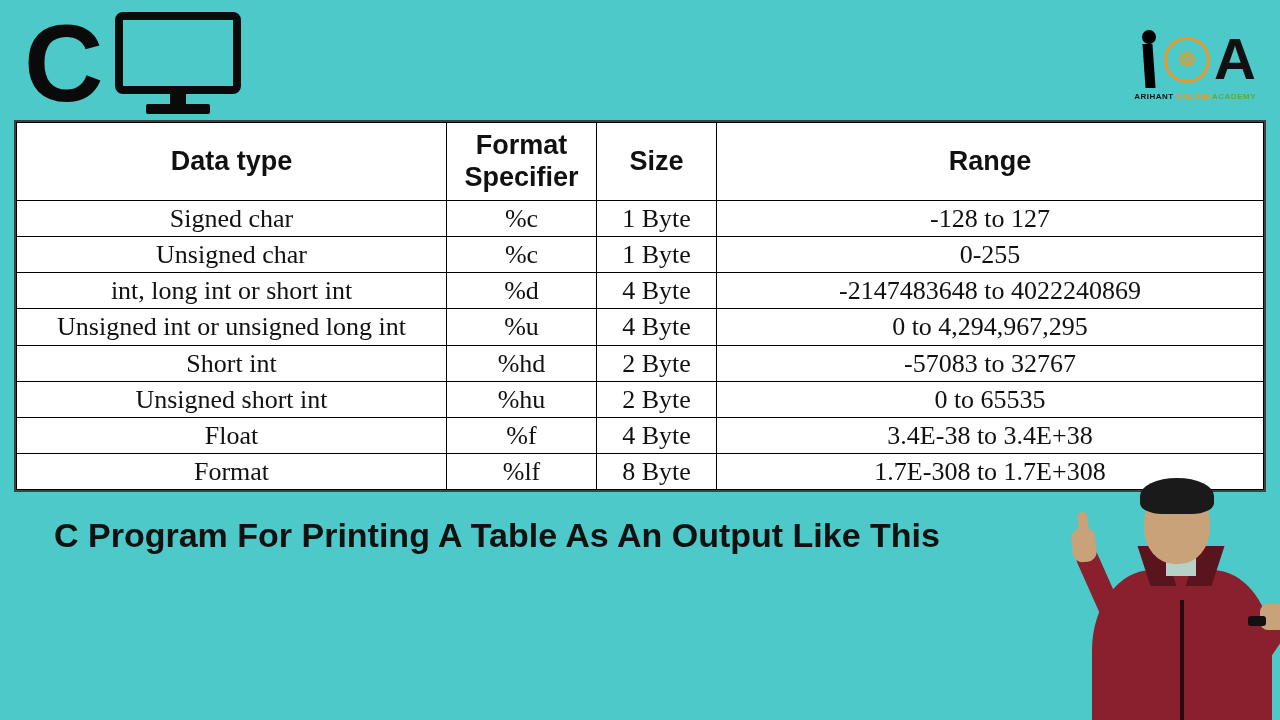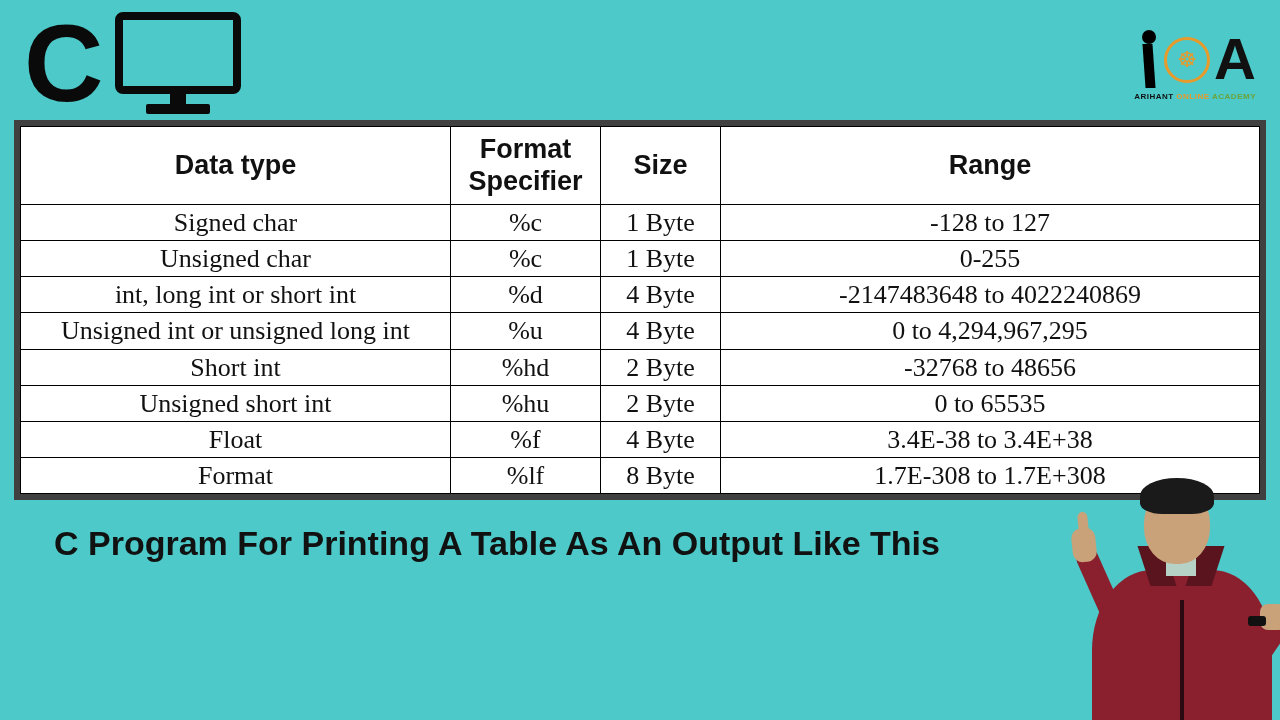--- a/index.html
+++ b/index.html
@@ -85,21 +85,21 @@
   .brand-sub {
     font-family: Arial, sans-serif; font-size: 8px; letter-spacing: 0.5px;
     font-weight: 700; color: #111; text-align: center; margin-top: 2px;
   }
   .brand-sub .orange { color: #e89a2a; }
   .brand-sub .green { color: #6aa33b; }
 
   .table-wrap {
     margin: 0 14px 0 14px;
     background: #fff;
-    border: 6px solid #404040;
+    border: 2px solid #404040;
   }
   table { width: 100%; border-collapse: collapse; }
   th, td {
     border: 1.5px solid #000;
     text-align: center;
     font-size: 26px;
     line-height: 1.2;
     padding: 2px 10px;
     color: #111;
   }
@@ -246,21 +246,21 @@
         <tr>
           <td>Unsigned int or unsigned long int</td>
           <td>%u</td>
           <td>4 Byte</td>
           <td>0 to 4,294,967,295</td>
         </tr>
         <tr>
           <td>Short int</td>
           <td>%hd</td>
           <td>2 Byte</td>
-          <td>-32768 to 48656</td>
+          <td>-57083 to 32767</td>
         </tr>
         <tr>
           <td>Unsigned short int</td>
           <td>%hu</td>
           <td>2 Byte</td>
           <td>0 to 65535</td>
         </tr>
         <tr>
           <td>Float</td>
           <td>%f</td>

